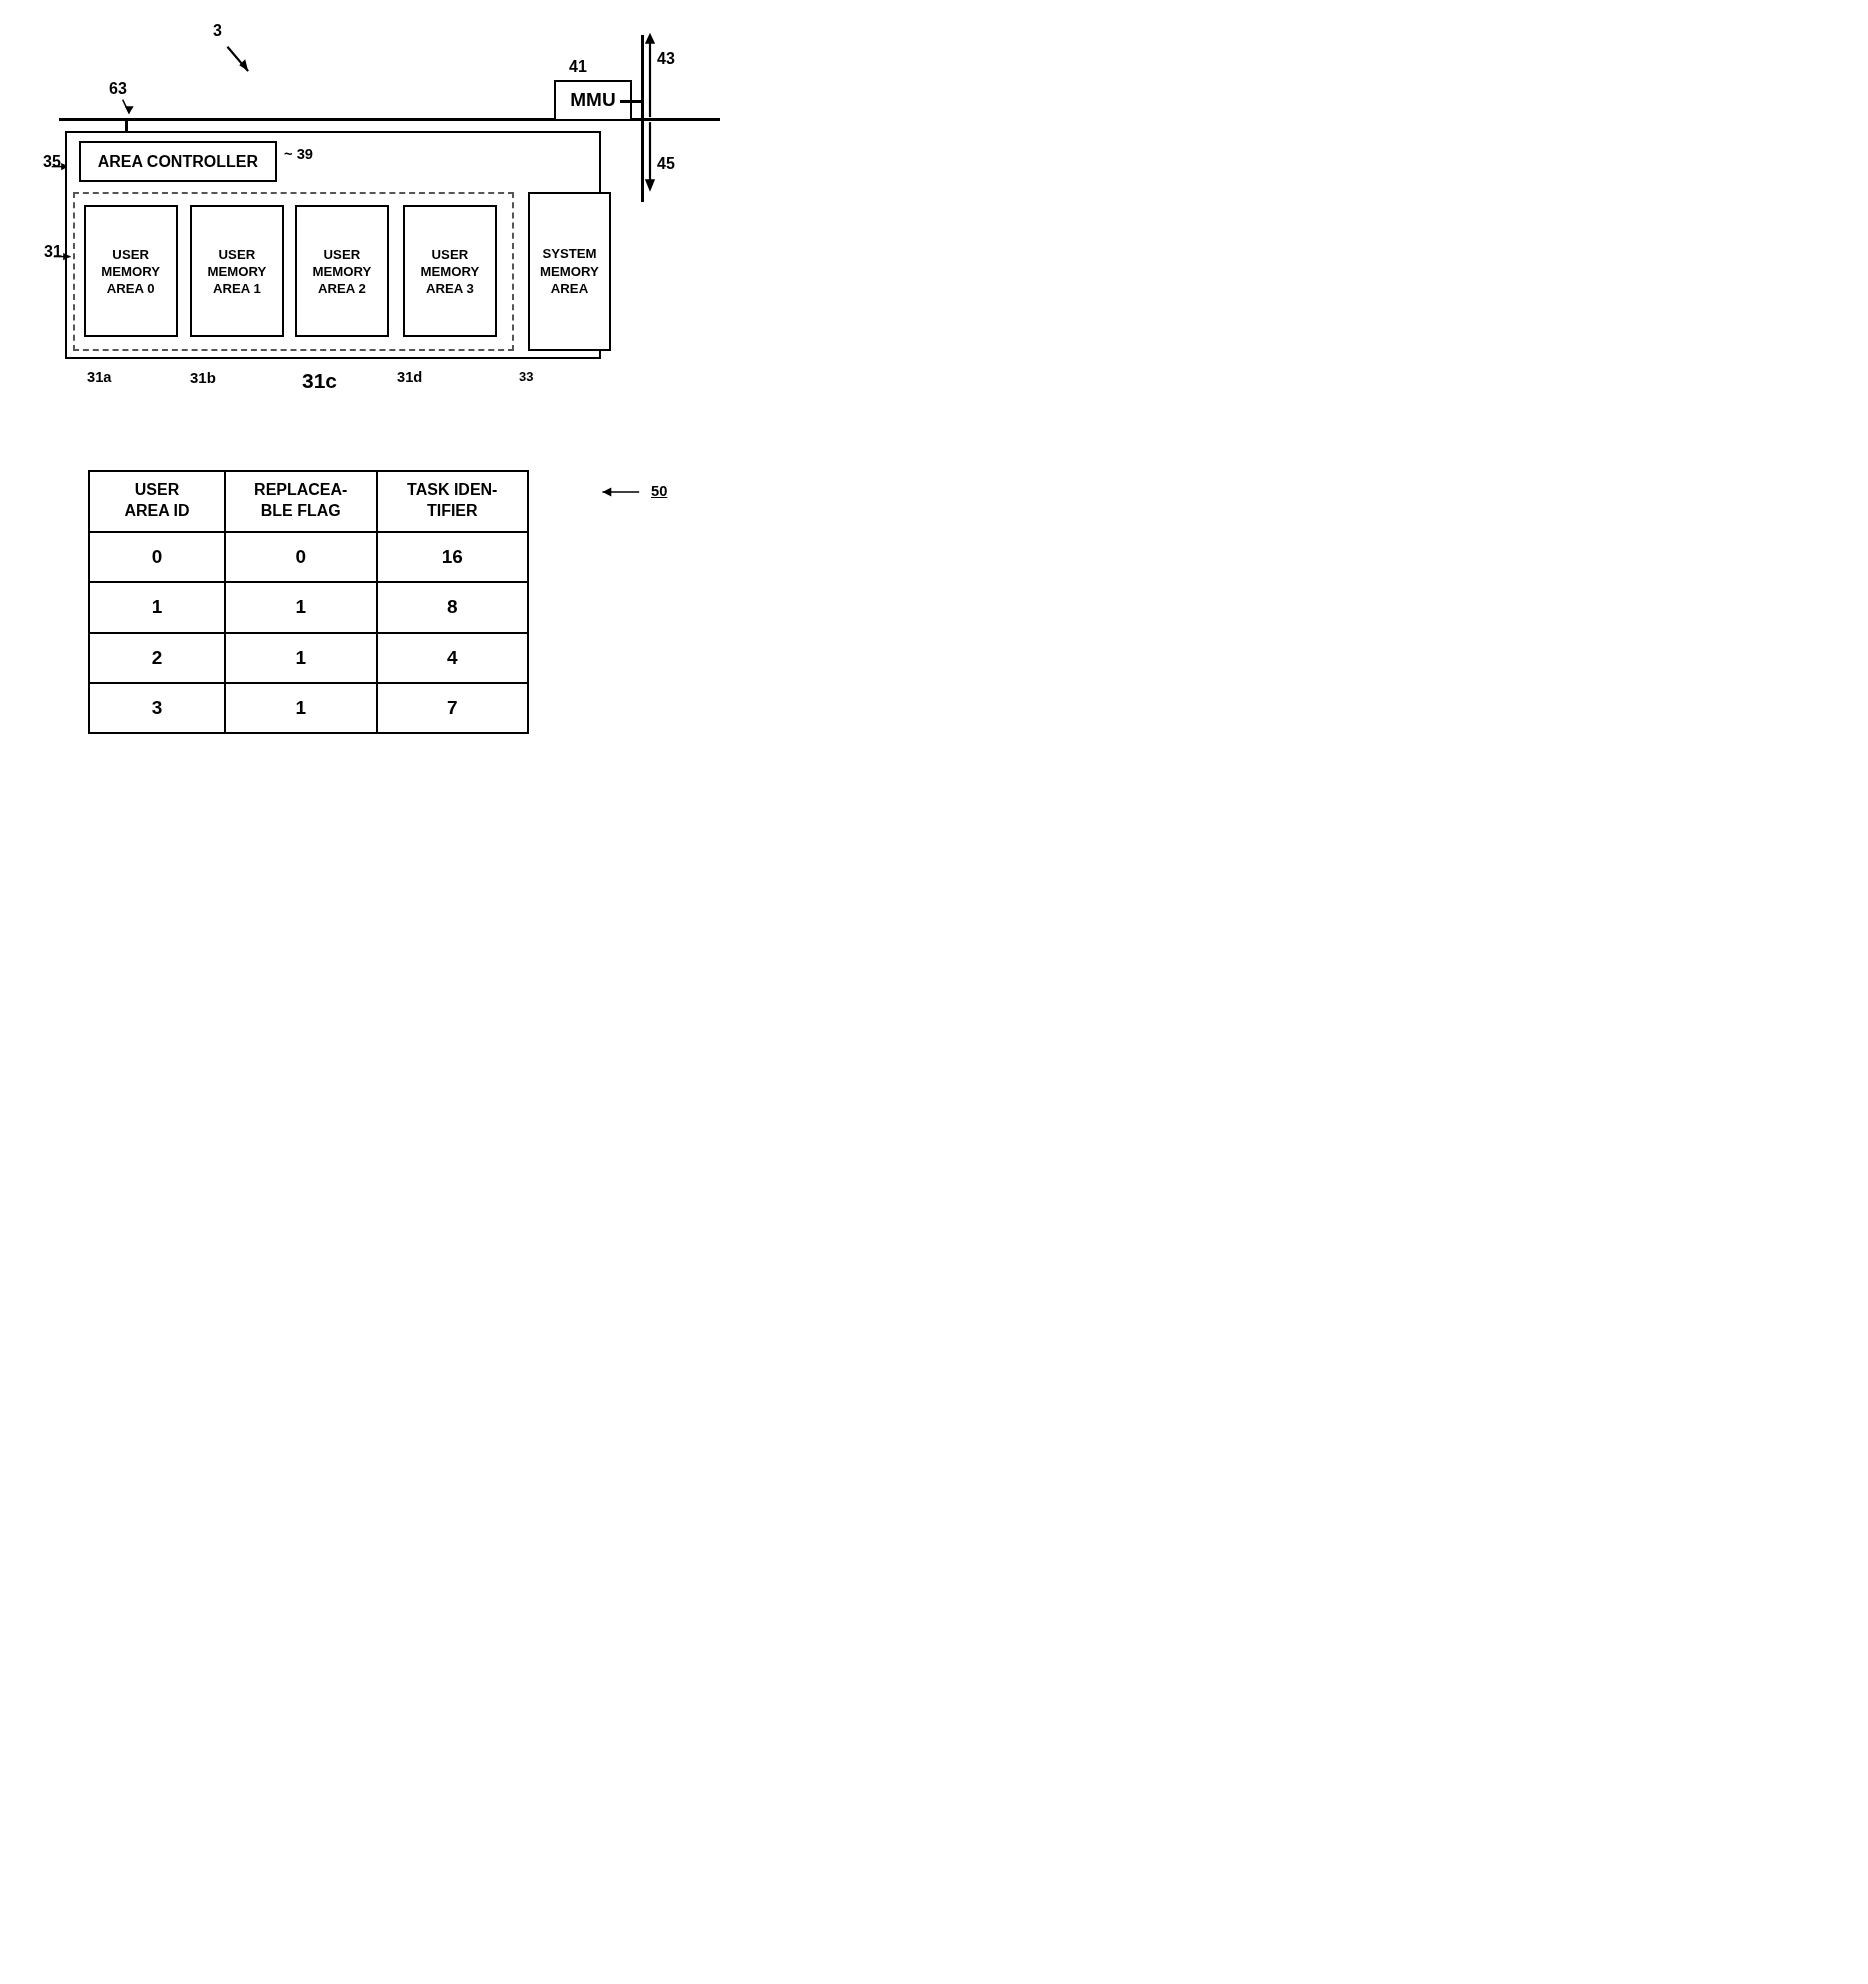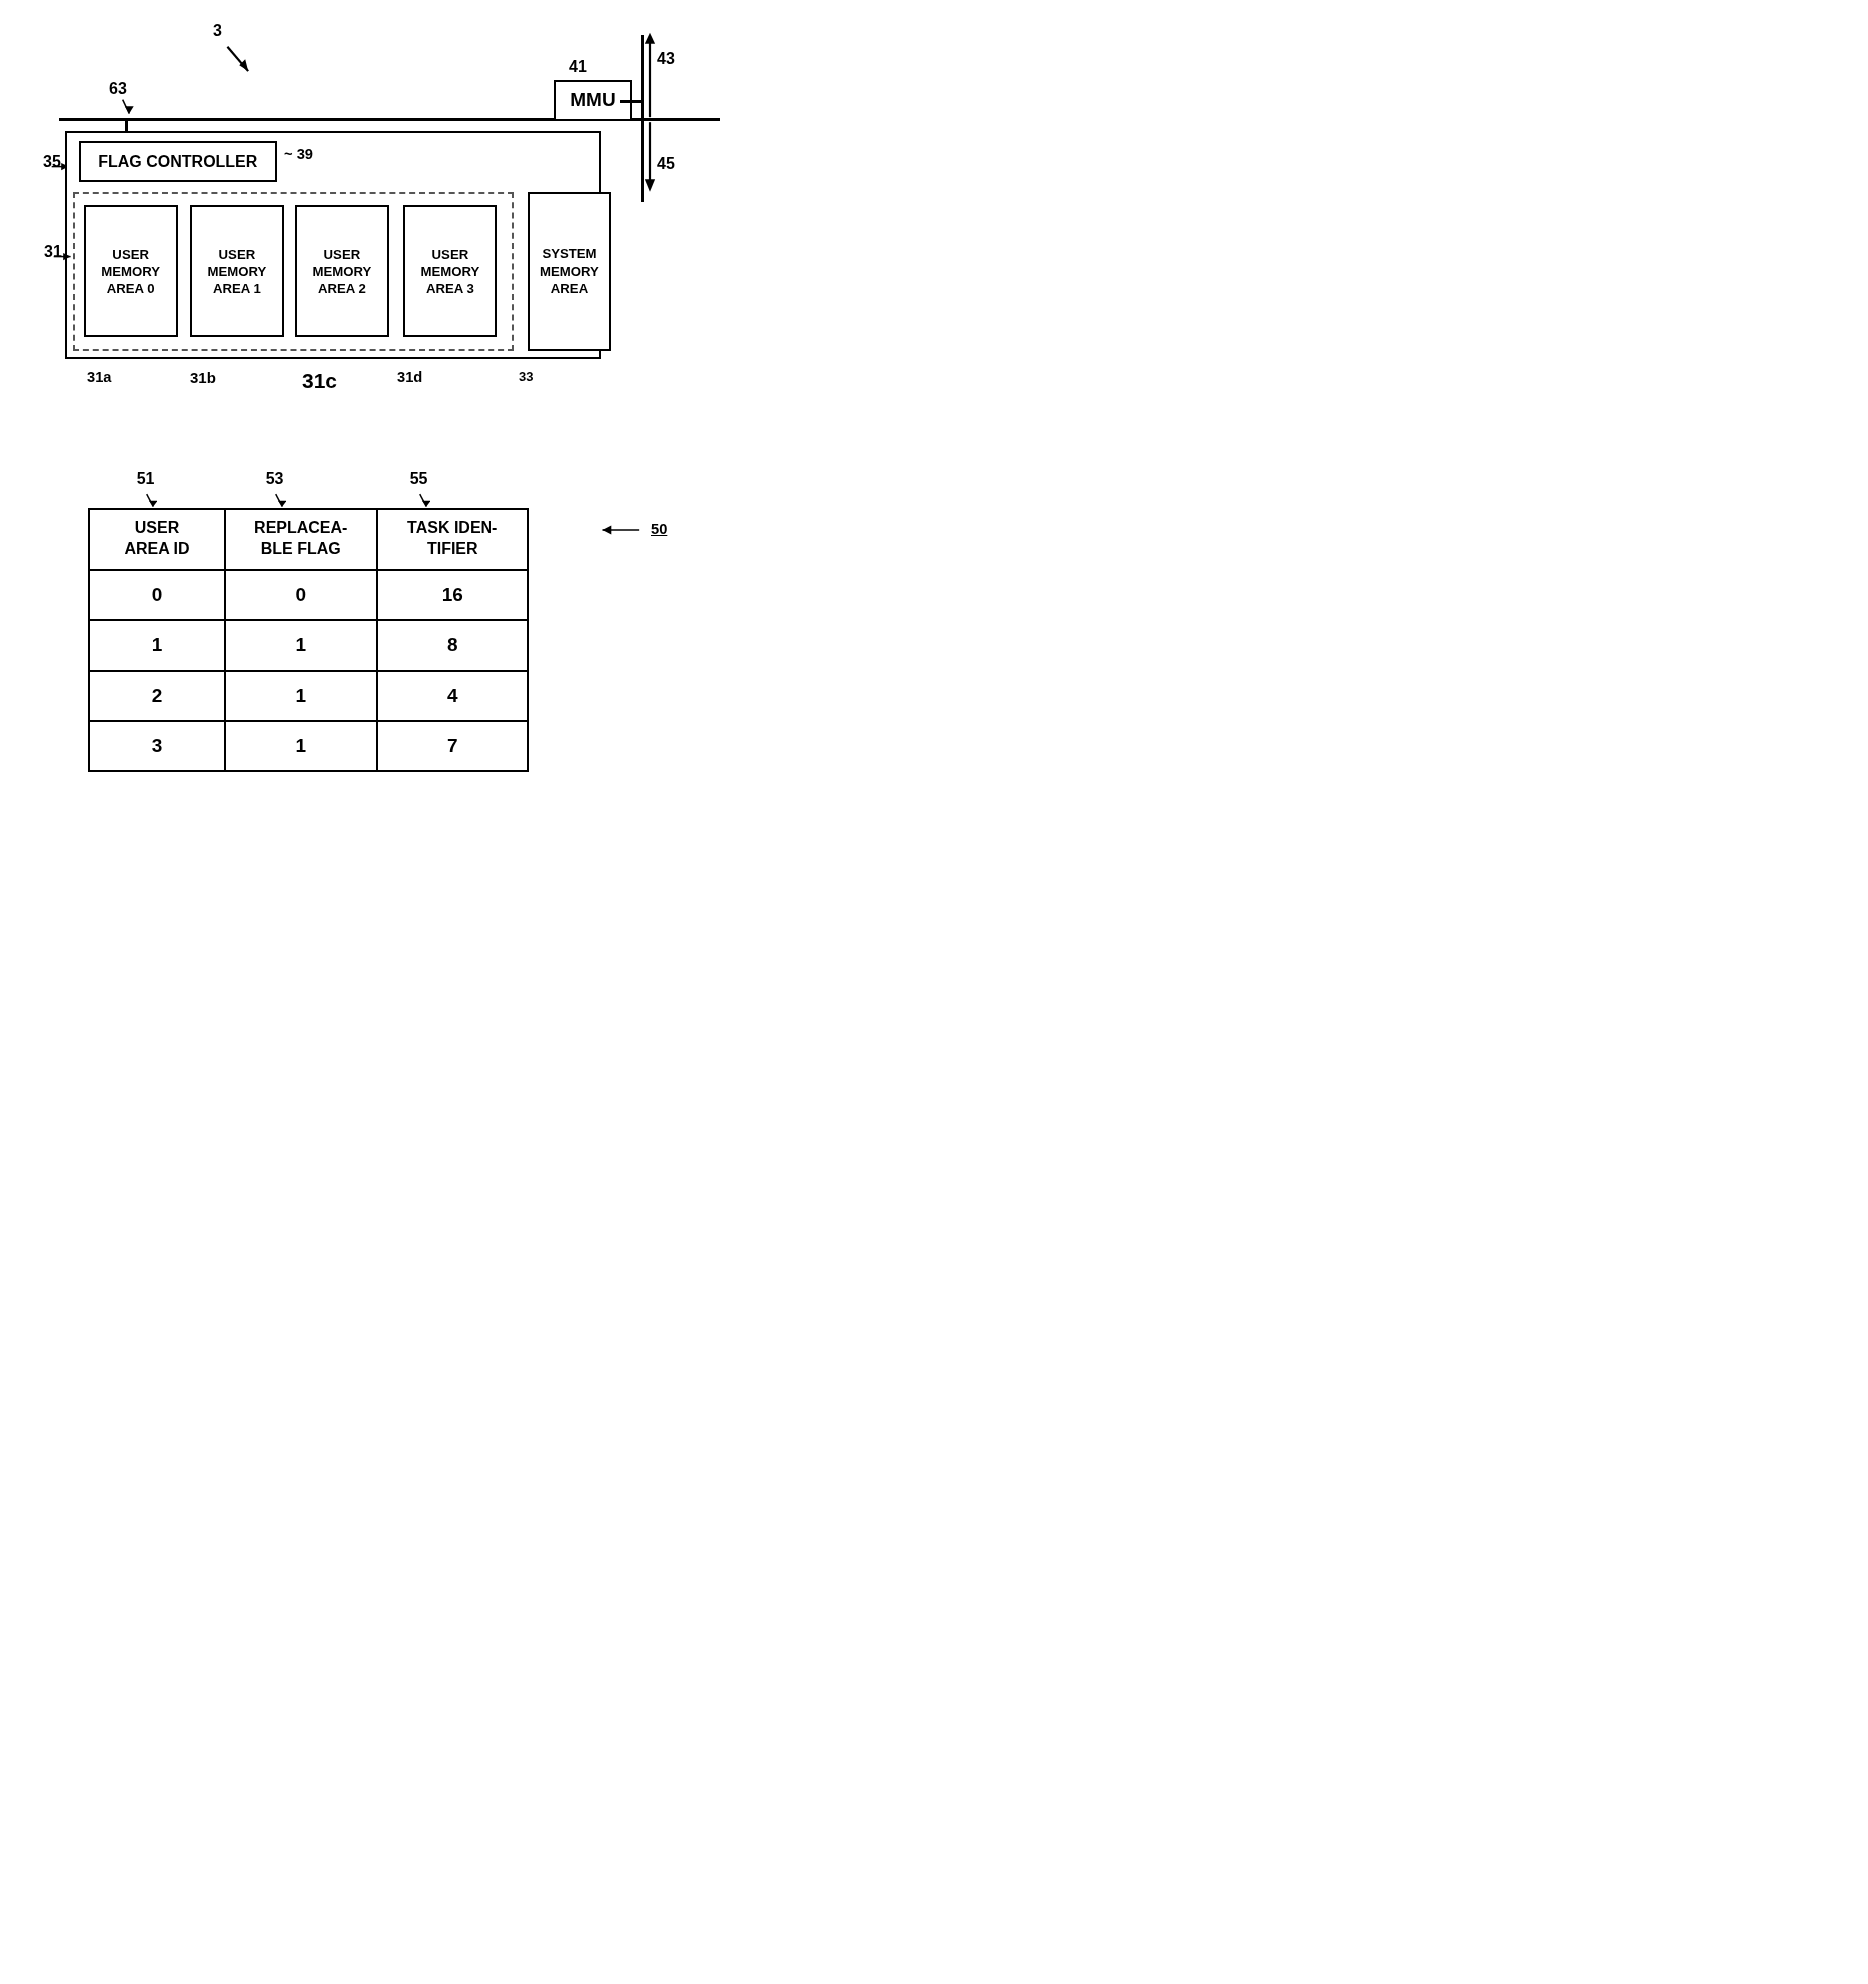--- a/index.html
+++ b/index.html
@@ -176,21 +176,21 @@
 
   <span class="ref-label" style="left:43px; top:138px;">35</span>
   <svg style="position:absolute; left:48px; top:145px;" width="22" height="13.2" viewBox="0 0 30 18">
     <line x1="5" y1="9" x2="28" y2="9" stroke="#000" stroke-width="2"></line>
     <polygon points="28,9 18,4 18,14" fill="#000"></polygon>
   </svg>
 
   <div class="outer-box" style="left:65px; top:116px; width:536px; height:228px;">
 
     <div class="dc-box" style="position:absolute; left:11.8px; top:8.8px; width:198px; height:41px;">
-      <span>FLAG CONTROLLER</span>
+      <span>AREA CONTROLLER</span>
     </div>
 
     <span class="ref-label" style="position:absolute; left:217px; top:13.2px; font-size:14.7px;">~ <span>39</span></span>
 
     <div class="inner-box" style="position:absolute; left:5.9px; top:59px; width:441px; height:159px;">
 
       <div class="mem-box" style="left:8.8px; top:11.8px; width:94px; height:132px; position:absolute;">
         USER<br>MEMORY<br>AREA 0
       </div>
 
@@ -228,40 +228,20 @@
 
   <span class="ref-label" style="left:397px; top:354px; font-size:14.7px;">31d</span>
 
   <span class="ref-label" style="left:519px; top:354px; font-size:13px;">33</span>
 
 </div>
 
 <div class="table-section">
 
   
-  <div style="position:relative; height:38px; margin-left:14.7px;">
-    <span class="tref" style="left:34px;">51</span>
-
-    <svg style="position:absolute; left:40px; top:22px;" width="14.7" height="16" viewBox="0 0 20 22">
-      <line x1="5" y1="3" x2="14" y2="20" stroke="#000" stroke-width="2"></line>
-      <polygon points="14,20 8,12 20,12" fill="#000"></polygon>
-    </svg>
-
-    <span class="tref" style="left:163px;">53</span>
-    <svg style="position:absolute; left:169px; top:22px;" width="14.7" height="16" viewBox="0 0 20 22">
-      <line x1="5" y1="3" x2="14" y2="20" stroke="#000" stroke-width="2"></line>
-      <polygon points="14,20 8,12 20,12" fill="#000"></polygon>
-    </svg>
-
-    <span class="tref" style="left:307px;">55</span>
-    <svg style="position:absolute; left:313px; top:22px;" width="14.7" height="16" viewBox="0 0 20 22">
-      <line x1="5" y1="3" x2="14" y2="20" stroke="#000" stroke-width="2"></line>
-      <polygon points="14,20 8,12 20,12" fill="#000"></polygon>
-    </svg>
-  </div>
 
   
   <div style="position:relative; display:inline-block;">
     <table class="data-table">
       <thead>
         <tr>
           <th style="width:132px;">USER<br>AREA ID</th>
           <th style="width:147px;">REPLACEA-<br>BLE FLAG</th>
           <th style="width:147px;">TASK IDEN-<br>TIFIER</th>
         </tr>

